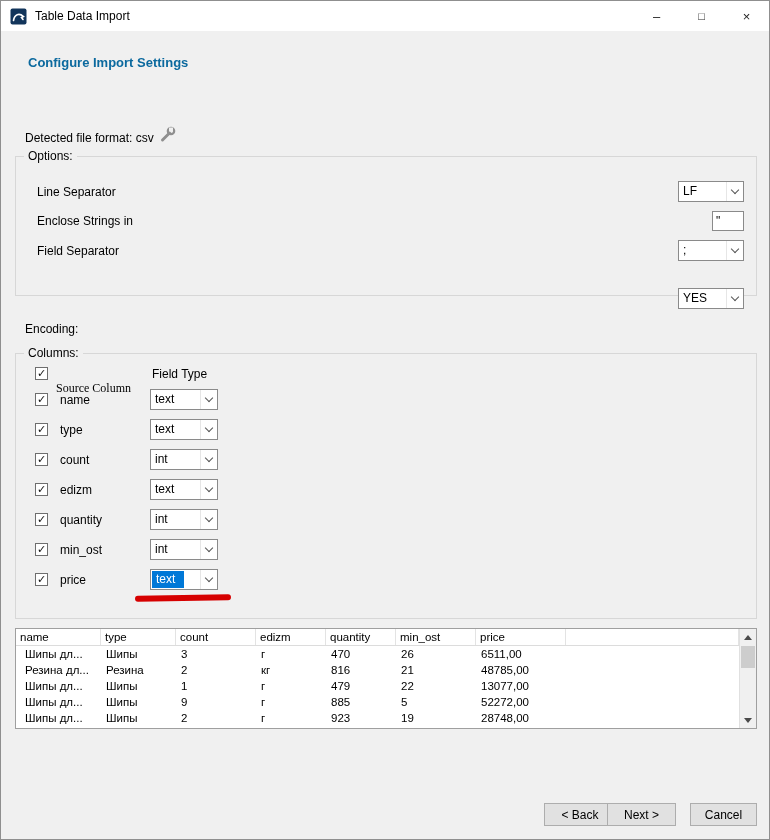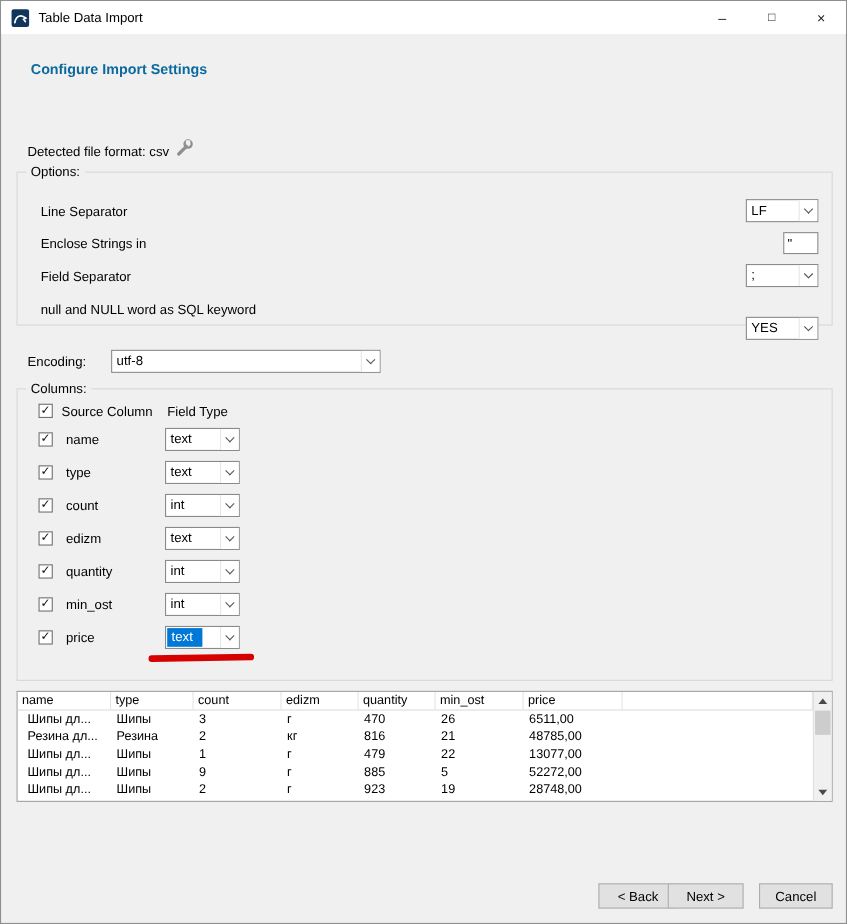--- a/index.html
+++ b/index.html
@@ -118,42 +118,35 @@
     <input class="txt" style="left: 696px; top: 54px; width: 32px;" value="&quot;">
 
     <span class="flabel" style="top:87px">Field Separator</span>
     <div class="combo" style="left:662px; top:83px; width:66px;">
       <span class="combo-val">;</span>
       <span class="combo-btn">
           <span class="chev"></span>
         </span>
     </div>
 
-    <span class="flabel" style="top:117px">null and NULL word as SQL keyword</span>
     <div class="combo" style="left:662px; top:131px; width:66px;">
       <span class="combo-val">YES</span>
       <span class="combo-btn">
           <span class="chev"></span>
         </span>
     </div>
   </div>
 
   <span class="flabel" style="left:24px; top:321px;">Encoding:</span>
-  <div class="combo" style="left:100px; top:317px; width:245px;">
-    <span class="combo-val">utf-8</span>
-    <span class="combo-btn">
-        <span class="chev"></span>
-      </span>
-  </div>
 
   <div class="grp" style="left:14px; top:352px; width:742px; height:266px;">
     <span class="grp-label">Columns:</span>
 
     <div class="cb" style="left:19px; top:13px;">✓</div>
-    <span class="flabel" style="left:40px; top:13px; font-weight:normal;">Source Column</span>
+    <span class="flabel" style="left:40px; top:27px; font-weight:normal;font-family:Liberation Serif, serif;">Source Column</span>
     <span class="flabel" style="left:136px; top:13px;">Field Type</span>
 
     <div class="colrow" style="top:35px;">
       <div class="cb">✓</div>
       <span class="flabel">name</span>
       <div class="combo">
         <span class="combo-val">text</span>
         <span class="combo-btn">
             <span class="chev"></span>
           </span>

